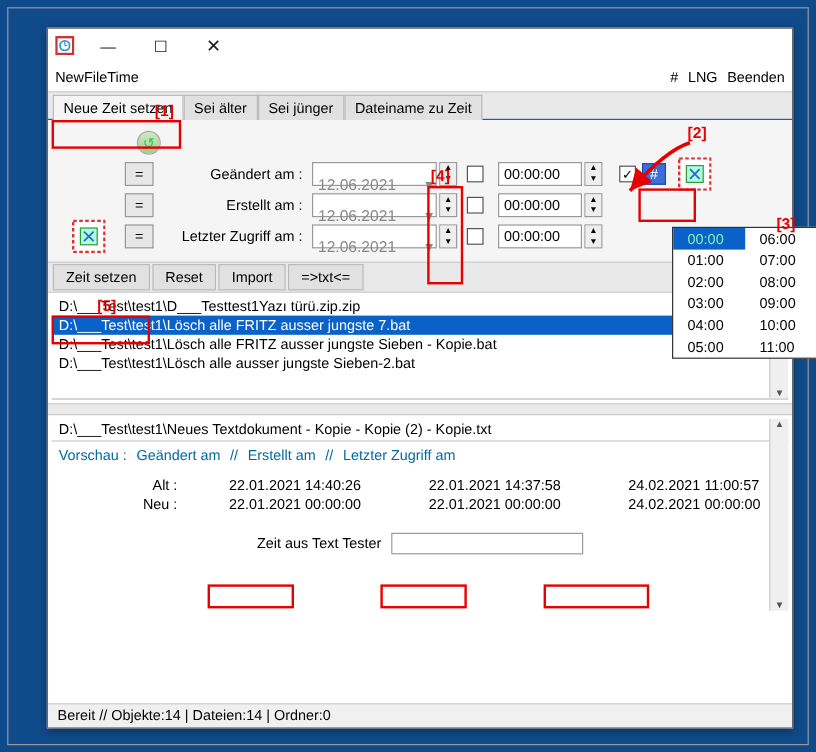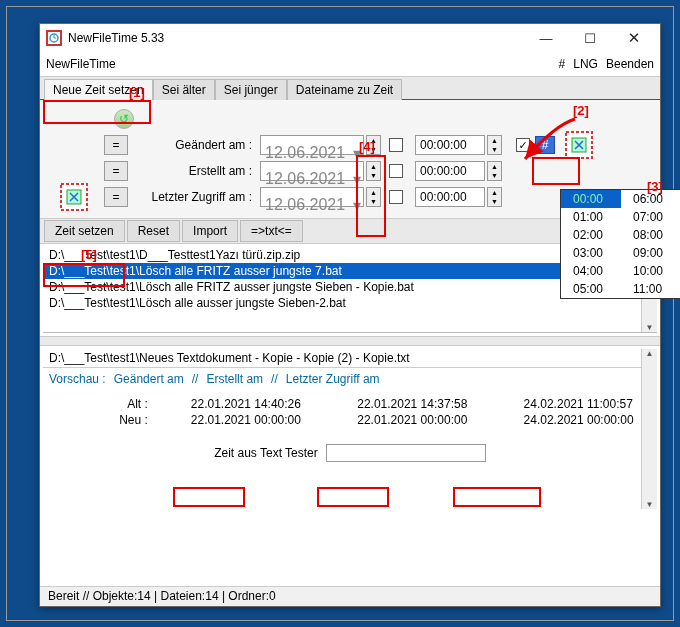--- a/index.html
+++ b/index.html
@@ -14,21 +14,21 @@
   .winbtn.close { font-size:15px; }
   .menubar { height:24px; display:flex; align-items:center; padding:0 6px; font-size:12px; gap:8px; }
   .menubar .flex { flex:1; }
   .tabstrip { height:24px; background:#e9e9e9; border-top:1px solid #ccc; border-bottom:1px solid #0369a1; display:flex; align-items:flex-end; font-size:12px; padding-left:4px; }
   .tab { padding:3px 8px; border:1px solid #bbb; border-bottom:none; background:#e1e1e1; margin-right:0px; position:relative; top:1px; }
   .tab.active { background:#f5f5f5; z-index:2; }
   .panel { background:#f5f5f5; padding:6px 6px 0 6px; font-size:12px; }
   .rowx { display:flex; align-items:center; height:26px; gap:2px; }
   .sqbtn { width:24px; height:20px; background:#e7e7e7; border:1px solid #999; display:flex; align-items:center; justify-content:center; font-size:12px; }
   .lbl { width:118px; text-align:right; padding-right:6px; }
-  .datebox { width:104px; height:20px; background:#fff; border:1px solid #999; display:flex; align-items:center; justify-content:space-between; padding:16px 2px 0 4px; color:#888; font-size:16px; }
+  .datebox { width:104px; height:20px; background:#fff; border:1px solid #999; display:flex; align-items:center; justify-content:space-between; padding:16px 2px 0 4px; color:#888; font-size:13px; }
   .spin { display:flex; flex-direction:column; border:1px solid #999; width:15px; height:20px; }
   .spin div { flex:1; display:flex; align-items:center; justify-content:center; font-size:7px; background:#eee; }
   .chk { width:14px; height:14px; border:1px solid #555; background:#fff; margin:0 10px 0 6px; }
   .timebox { width:70px; height:20px; background:#fff; border:1px solid #999; padding:0 4px; font-size:12px; display:flex; align-items:center; }
   .chkhash { width:14px; height:14px; border:1px solid #555; background:#fff; display:flex; align-items:center; justify-content:center; font-size:10px; }
   .chkhash.checked::after { content:"✓"; font-size:11px; }
   .hashbtn { width:20px; height:18px; background:#3a6fd8; color:#fff; border:1px solid #1d49a8; display:flex; align-items:center; justify-content:center; font-size:12px; margin-left:3px; }
   .dndicon { width:28px; height:28px; }
   .globe-wrap { display:flex; height:26px; align-items:center; padding-left:68px; }
   .globe { width:20px; height:20px; border:1px solid #aaa; border-radius:10px; background:linear-gradient(#cfe9c3,#9fd08e); display:flex; align-items:center; justify-content:center; }
@@ -70,21 +70,20 @@
 
     <div class="titlebar">
       <span class="app-icon">
         <svg class="ic" viewBox="0 0 16 16">
             <rect x="1" y="1" width="14" height="14" fill="#fff" stroke="#c33" stroke-width="2"></rect>
             <circle cx="8" cy="8" r="4" fill="none" stroke="#39c" stroke-width="1.5"></circle>
             <line x1="8" y1="8" x2="8" y2="5" stroke="#39c"></line>
             <line x1="8" y1="8" x2="10" y2="8" stroke="#39c"></line>
           </svg>
       </span>
-      <span class="title">NewFileTime 5.33</span>
       <div class="winctl">
         <div class="winbtn">—</div>
         <div class="winbtn">☐</div>
         <div class="winbtn close">✕</div>
       </div>
     </div>
 
     <div class="menubar">
       <span>NewFileTime</span>
       <span class="flex"></span>

